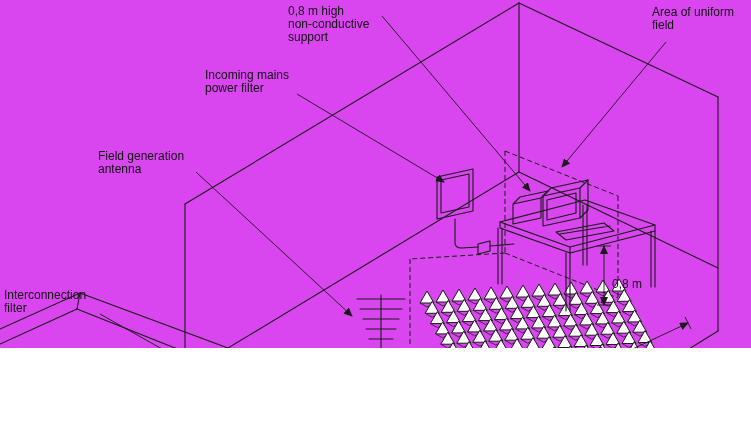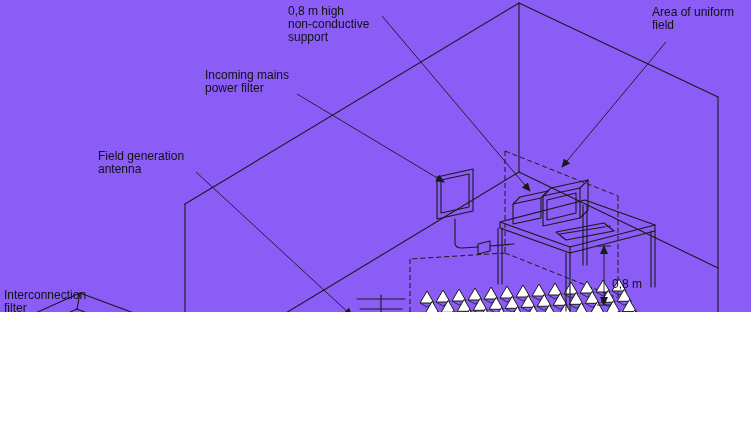--- a/index.html
+++ b/index.html
@@ -1,16 +1,16 @@
 <!DOCTYPE html>
 <html><head>
 <meta charset="utf-8">
 <style>
   html,body{margin:0;padding:0;background:#ffffff;}
-  .stage{position:relative;width:751px;height:312px;background:#8b5cf6;overflow:hidden;
+  .stage{position:relative;width:751px;height:348px;background:#d946ef;overflow:hidden;
          font-family:"Liberation Sans", sans-serif;}
   svg{display:block;}
   .ln   > *{stroke:#1a1a1a;stroke-width:1.1;fill:none;stroke-linecap:round;stroke-linejoin:round;}
   .thin > *{stroke:#1a1a1a;stroke-width:0.9;fill:none;}
   .dash > *{stroke:#1a1a1a;stroke-width:1;fill:none;stroke-dasharray:5 3;}
   text{font-family:"Liberation Sans", sans-serif;font-size:12px;fill:#111111;}
 </style>
 </head>
 <body>
 

